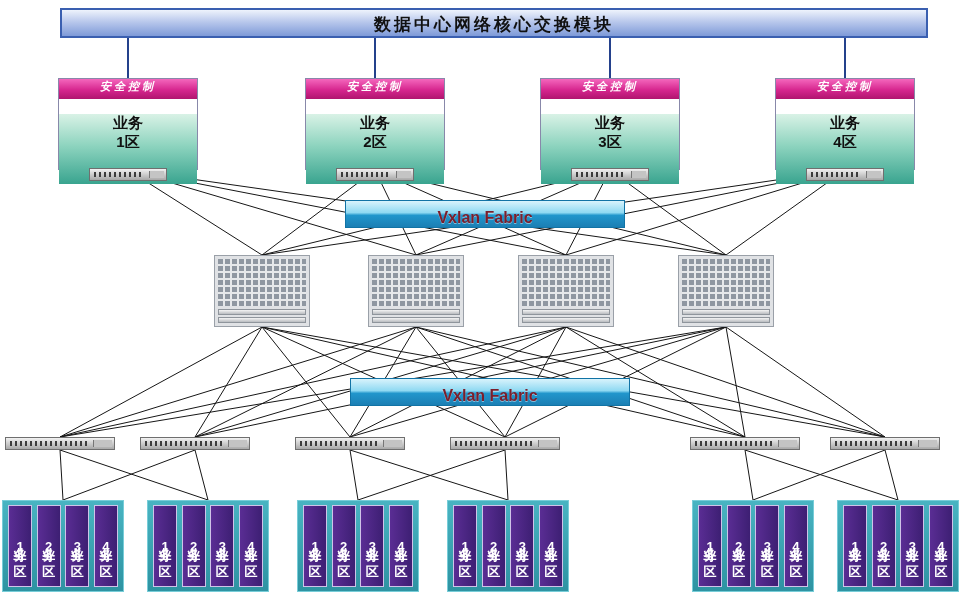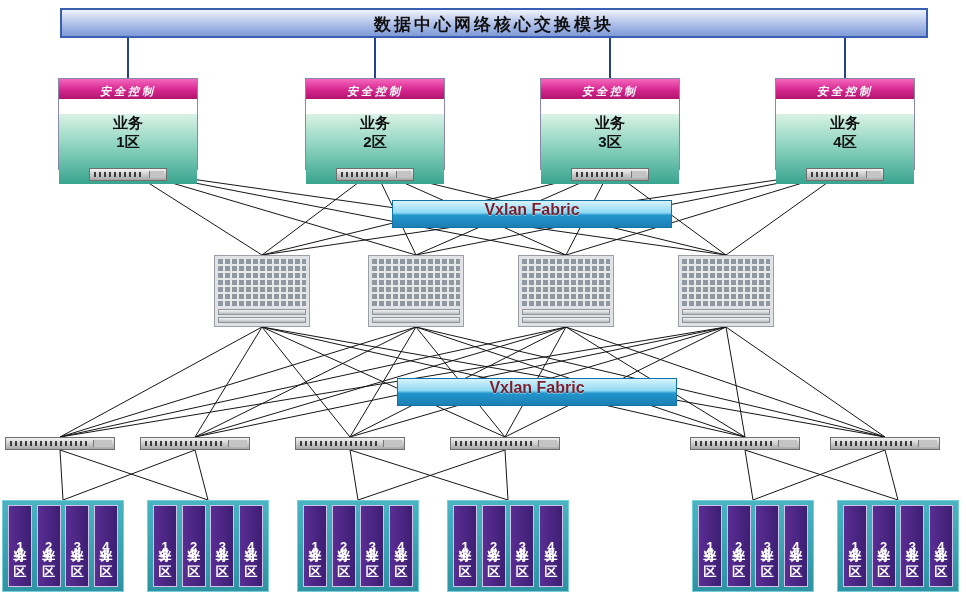--- a/index.html
+++ b/index.html
@@ -13,39 +13,39 @@
   .topbar{position:absolute;left:60px;top:8px;width:868px;height:30px;z-index:2;
           background:linear-gradient(180deg,#eef3fc 0%,#b9c8ec 45%,#7e9ad8 100%);
           border:2px solid #3a5fb0;box-sizing:border-box;
           display:flex;align-items:flex-end;justify-content:center;}
   .topbar span{font-size:17px;font-weight:bold;letter-spacing:3px;color:#111;}
 
   
   .zone{position:absolute;top:78px;width:140px;height:92px;z-index:2;
         border:1px solid #88a;box-sizing:border-box;background:#fff;}
   .zone-head{height:20px;background:linear-gradient(180deg,#f467bd 0%,#d6268e 55%,#b0156f 100%);
-        display:flex;align-items:flex-end;justify-content:center;border-bottom:1px solid #fff;}
+        display:flex;align-items:flex-start;justify-content:center;border-bottom:1px solid #fff;}
   .zone-head span{color:#fff;font-weight:bold;font-style:italic;font-size:11px;letter-spacing:3px;}
   .zone-body{position:relative;height:70px;
         background:linear-gradient(180deg,#d9f2e6 0%,#8ed4bf 45%,#39a48f 100%);}
   .zone-label{text-align:center;margin-top:14px;font-size:15px;font-weight:bold;line-height:1.25;color:#111;}
 
   
   .rswitch{position:absolute;left:50%;transform:translateX(-50%);bottom:3px;width:78px;height:13px;
         background:linear-gradient(180deg,#f2f2f2,#a8a8a8);border:1px solid #6f6f6f;box-sizing:border-box;}
   .rswitch::before{content:"";position:absolute;left:4px;right:22px;top:3px;bottom:3px;
         background:repeating-linear-gradient(90deg,#3c3c3c 0 2px,transparent 2px 5px);}
   .rswitch::after{content:"";position:absolute;right:2px;top:2px;bottom:2px;width:14px;
         background:#c4c4c4;border-left:1px solid #777;}
 
   
   .banner{position:absolute;width:280px;height:28px;z-index:3;
         background:linear-gradient(180deg,#d8f3fc 0%,#8fd9f2 45%,#2196cc 55%,#1b7fb4 100%);
         border:1px solid #1173a5;box-sizing:border-box;
-        display:flex;align-items:flex-start;justify-content:center;margin-left:47px;}
+        display:flex;align-items:flex-end;justify-content:center;}
   .banner span{font-size:16px;font-weight:bold;color:#7b1e2b;text-shadow:0 1px 0 rgba(255,255,255,.45);}
 
   
   .spine{position:absolute;top:255px;width:96px;height:72px;z-index:2;
         background:#e0e2e5;border:1px solid #9aa0a8;box-sizing:border-box;}
   .spine .grid{position:absolute;left:3px;right:3px;top:3px;bottom:20px;background-color:#8f97a1;
         background-image:repeating-linear-gradient(0deg,transparent 0 5px,#e6e8ea 5px 7px),
                          repeating-linear-gradient(90deg,transparent 0 5px,#e6e8ea 5px 7px);}
   .spine .slat{position:absolute;left:3px;right:3px;height:6px;
         background:linear-gradient(180deg,#f4f4f4,#b9bcc0);border:1px solid #8f959c;box-sizing:border-box;}

